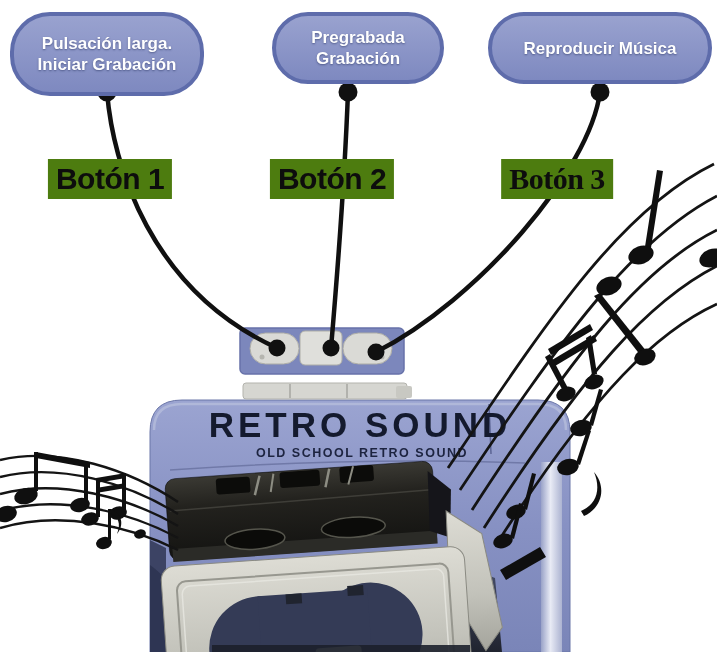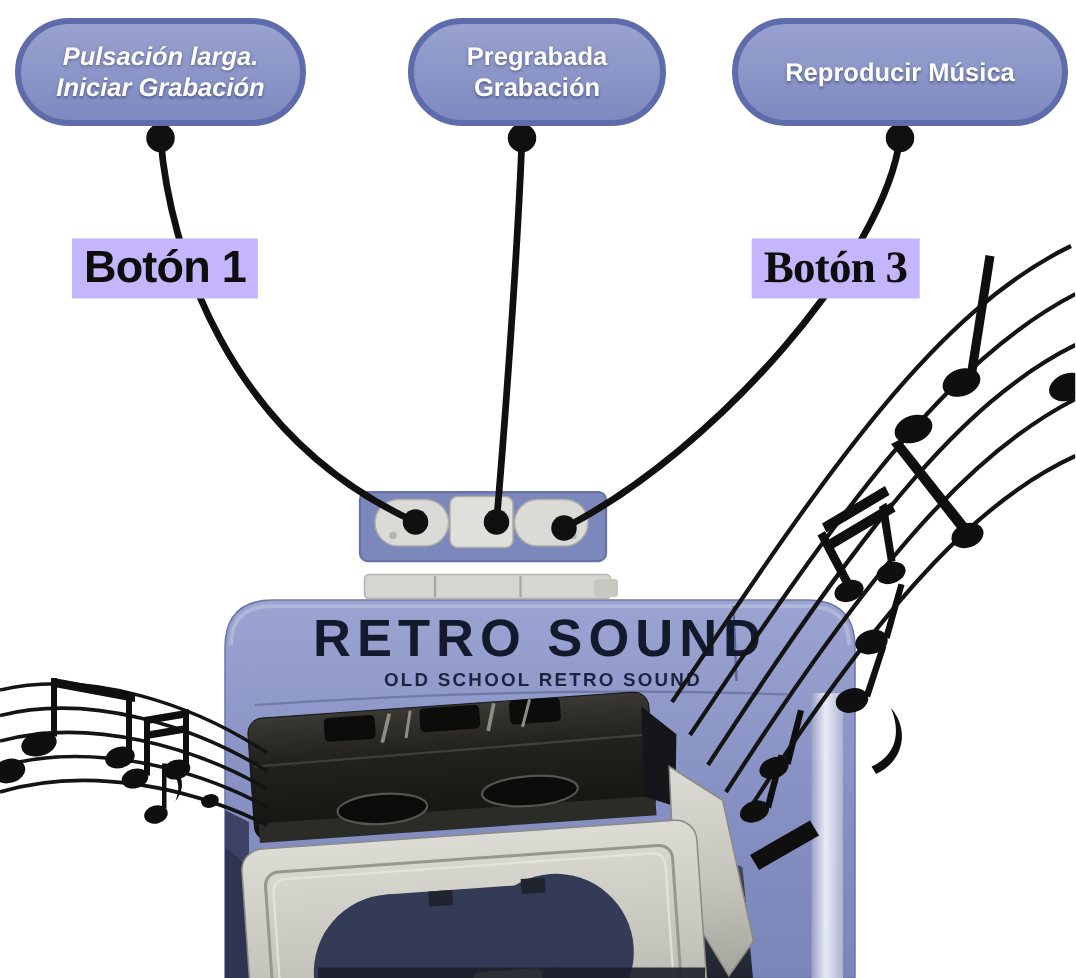--- a/index.html
+++ b/index.html
@@ -8,25 +8,25 @@
   .stage svg{position:absolute;left:0;top:0;}
   .layer-device{z-index:1;}
   .layer-music{z-index:2;}
   .layer-connectors{z-index:3;}
   .callout{position:absolute;z-index:4;box-sizing:border-box;
            border:4px solid #5e6cab;border-radius:40px;
            background:linear-gradient(#99a2cf,#7e89c0);
            display:flex;flex-direction:column;justify-content:center;align-items:center;
            color:#ffffff;font-weight:bold;font-size:17px;line-height:21px;text-align:center;
            text-shadow:0 1px 2px rgba(35,45,90,.55);}
-  .callout-1{left:10px;top:12px;width:194px;height:72px;font-style:italic;}
+  .callout-1{left:10px;top:12px;width:194px;height:84px;}
   .callout-2{left:272px;top:12px;width:172px;height:72px;}
   .callout-3{left:488px;top:12px;width:224px;height:72px;gap:12px;}
   .btn-label{position:absolute;z-index:4;transform:translate(-50%,-50%);
-             background:#c4b5fd;padding:3px 8px;white-space:nowrap;
+             background:#4d7c0f;padding:3px 8px;white-space:nowrap;
              color:#0d0d0d;font-size:30px;font-weight:800;letter-spacing:-0.5px;}
   .btn-label-1{left:110px;top:179px;}
   .btn-label-2{left:332px;top:179px;}
   .btn-label-3{left:557px;top:179px;font-family:Liberation Serif, serif;}
 </style>
 </head>
 <body>
 
 <div class="stage">
 
@@ -204,15 +204,16 @@
   </div>
   <div class="callout callout-2">
     <span>Pregrabada</span>
     <span>Grabación</span>
   </div>
   <div class="callout callout-3">
     <span>Reproducir Música</span>
   </div>
 
   <div class="btn-label btn-label-1">Botón 1</div>
+  <div class="btn-label btn-label-2">Botón 2</div>
   <div class="btn-label btn-label-3">Botón 3</div>
 
 </div>
 
 </body></html>

